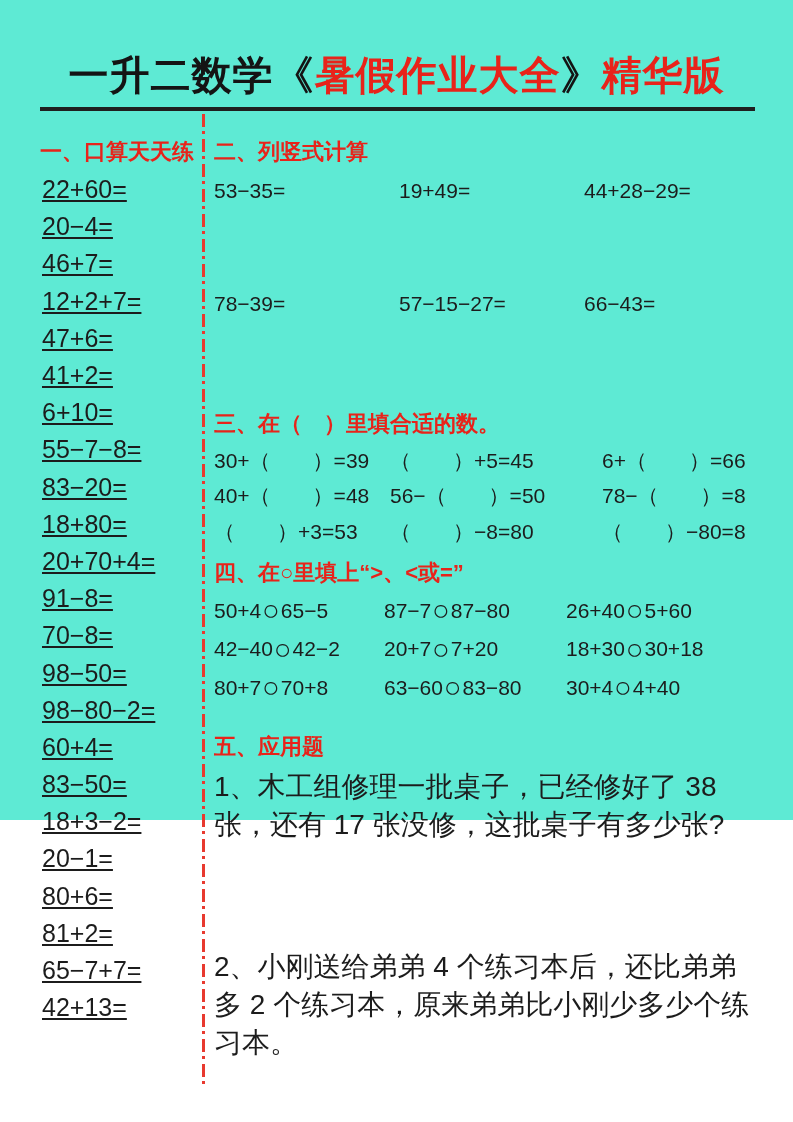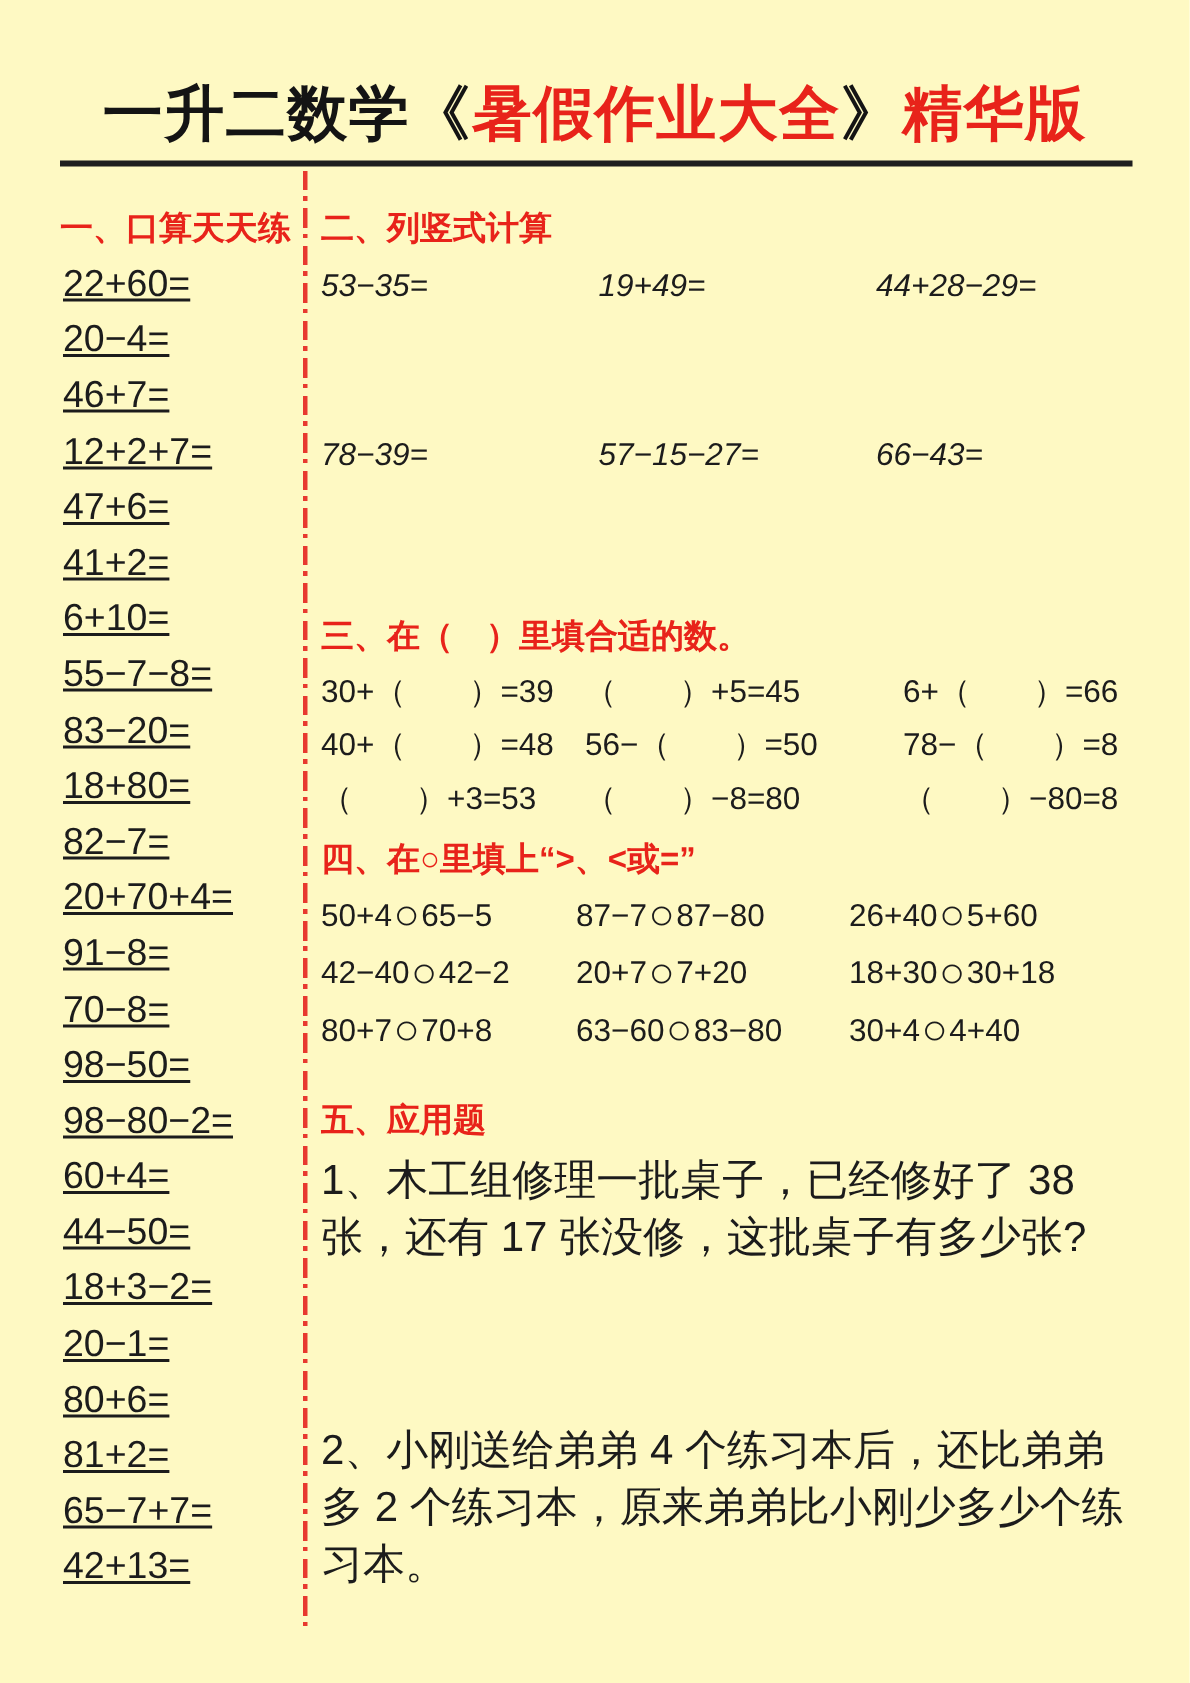--- a/index.html
+++ b/index.html
@@ -1,21 +1,21 @@
 <!DOCTYPE html>
 <html><head>
 <meta charset="utf-8">
 <style>
   html,body{margin:0;padding:0;}
   body{
     width:793px;height:1122px;background:#ffffff;
     font-family:"Liberation Sans","DejaVu Sans",sans-serif;
     color:#1c1c1c;overflow:hidden;
   }
-  .page{position:relative;width:793px;height:1122px;background:#fef9c3;}
+  .page{position:relative;width:793px;height:820px;background:#5eead4;}
   .title{
     margin:0;padding-top:48px;text-align:center;
     font-size:40px;font-weight:bold;letter-spacing:1px;color:#141414;
     white-space:nowrap;
   }
   .red{color:#e8231a;}
   .rule{position:absolute;left:40px;right:38px;top:107px;height:4px;background:#1f1f1f;}
   .content{position:absolute;top:112px;left:40px;right:30px;display:flex;align-items:flex-start;}
   .left-col{width:162px;flex:none;}
   .v-divider{
@@ -25,21 +25,21 @@
       #e8392f 17px 20px,transparent 20px 25px);
   }
   .right-col{flex:1;padding-left:9px;min-width:0;}
   .sec-header{
     color:#e8231a;font-weight:bold;font-size:22px;
     height:38px;display:flex;align-items:center;white-space:nowrap;margin-top:21px;
   }
   .left-list .cell{height:37.2px;font-size:25px;display:flex;align-items:center;padding-left:2px;text-decoration:underline;}
   .row{display:grid;}
   .cell{font-size:21px;display:flex;align-items:center;white-space:nowrap;}
-  .sec2-rows .row{grid-template-columns:185px 185px 1fr;height:113px;align-content:start;font-style:italic;}
+  .sec2-rows .row{grid-template-columns:185px 185px 1fr;height:113px;align-content:start;}
   .sec2-rows .cell{height:40px;}
   .sec3-rows .row{grid-template-columns:176px 212px 1fr;height:35.5px;}
   .sec4-rows .row{grid-template-columns:170px 182px 1fr;height:38.5px;}
   .mt8{margin-top:8px;}
   .mt4{margin-top:4px;}
   .word-problems .cell{
     display:block;white-space:normal;font-size:28px;line-height:38px;
     height:auto;padding-right:6px;
   }
   .word-problems .cell + .cell{margin-top:104px;}
@@ -63,28 +63,27 @@
           <div class="cell">22+60=</div>
           <div class="cell">20−4=</div>
           <div class="cell">46+7=</div>
           <div class="cell">12+2+7=</div>
           <div class="cell">47+6=</div>
           <div class="cell">41+2=</div>
           <div class="cell">6+10=</div>
           <div class="cell">55−7−8=</div>
           <div class="cell">83−20=</div>
           <div class="cell">18+80=</div>
-          <div class="cell">82−7=</div>
           <div class="cell">20+70+4=</div>
           <div class="cell">91−8=</div>
           <div class="cell">70−8=</div>
           <div class="cell">98−50=</div>
           <div class="cell">98−80−2=</div>
           <div class="cell">60+4=</div>
-          <div class="cell">44−50=</div>
+          <div class="cell">83−50=</div>
           <div class="cell">18+3−2=</div>
           <div class="cell">20−1=</div>
           <div class="cell">80+6=</div>
           <div class="cell">81+2=</div>
           <div class="cell">65−7+7=</div>
           <div class="cell">42+13=</div>
         </div>
     </div>
 
     <div class="v-divider"></div>

